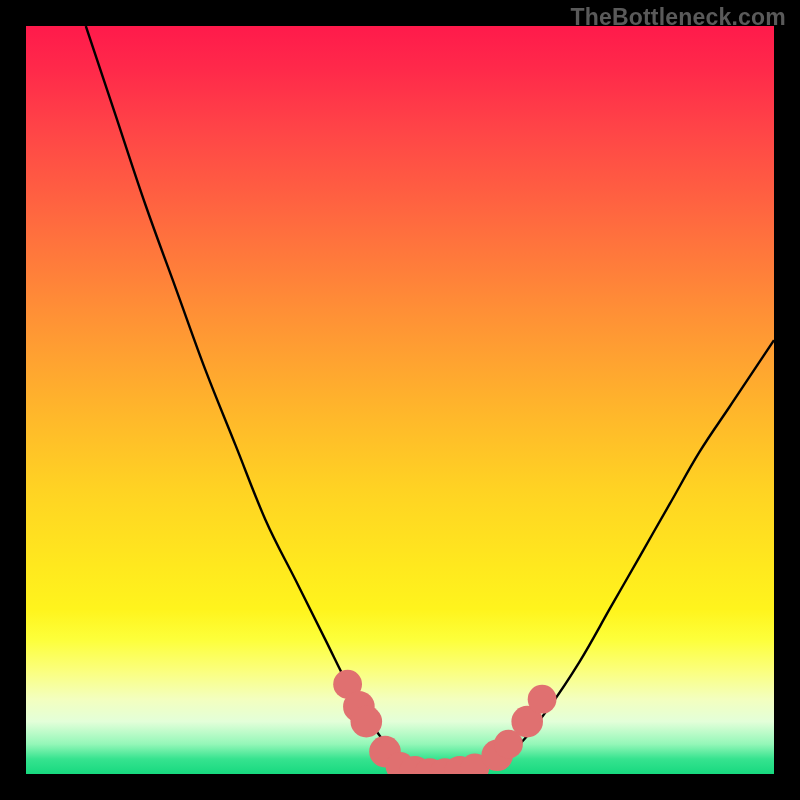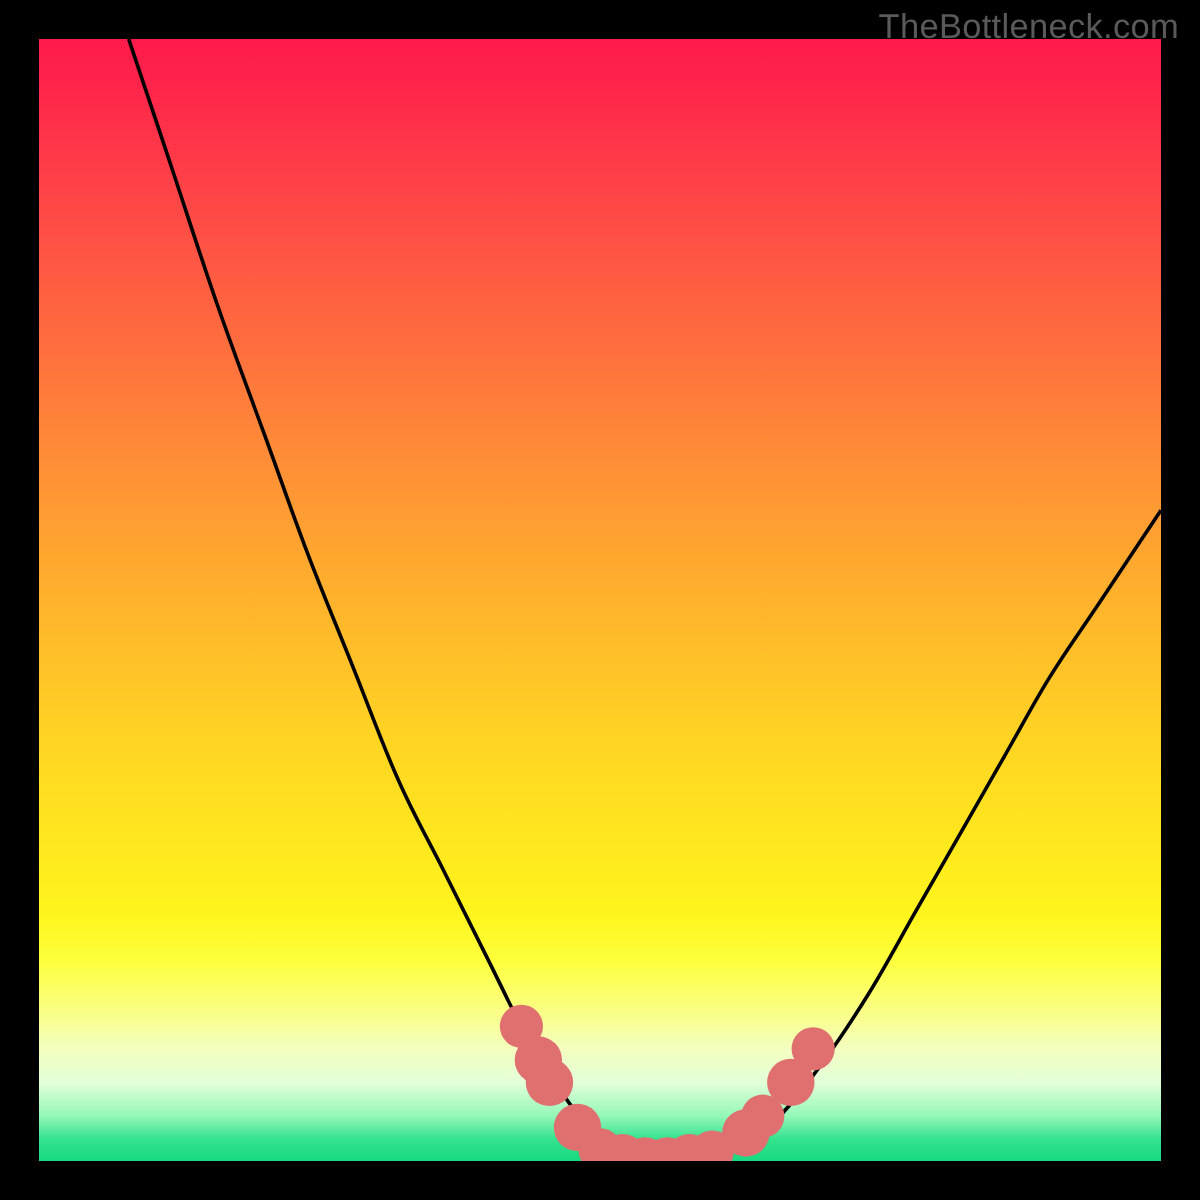--- a/index.html
+++ b/index.html
@@ -41,21 +41,21 @@
       #17d97f 100%
     );
   }
   .watermark {
     position: absolute;
     top: 4px;
     right: 14px;
     font-family: Arial, Helvetica, sans-serif;
     font-size: 23px;
     color: #5a5a5a;
-    font-weight: 400;
+    font-weight: 700;
     letter-spacing: 0.2px;
   }
   svg.curve {
     position: absolute;
     left: 0;
     top: 0;
     width: 748px;
     height: 748px;
   }
 </style>

